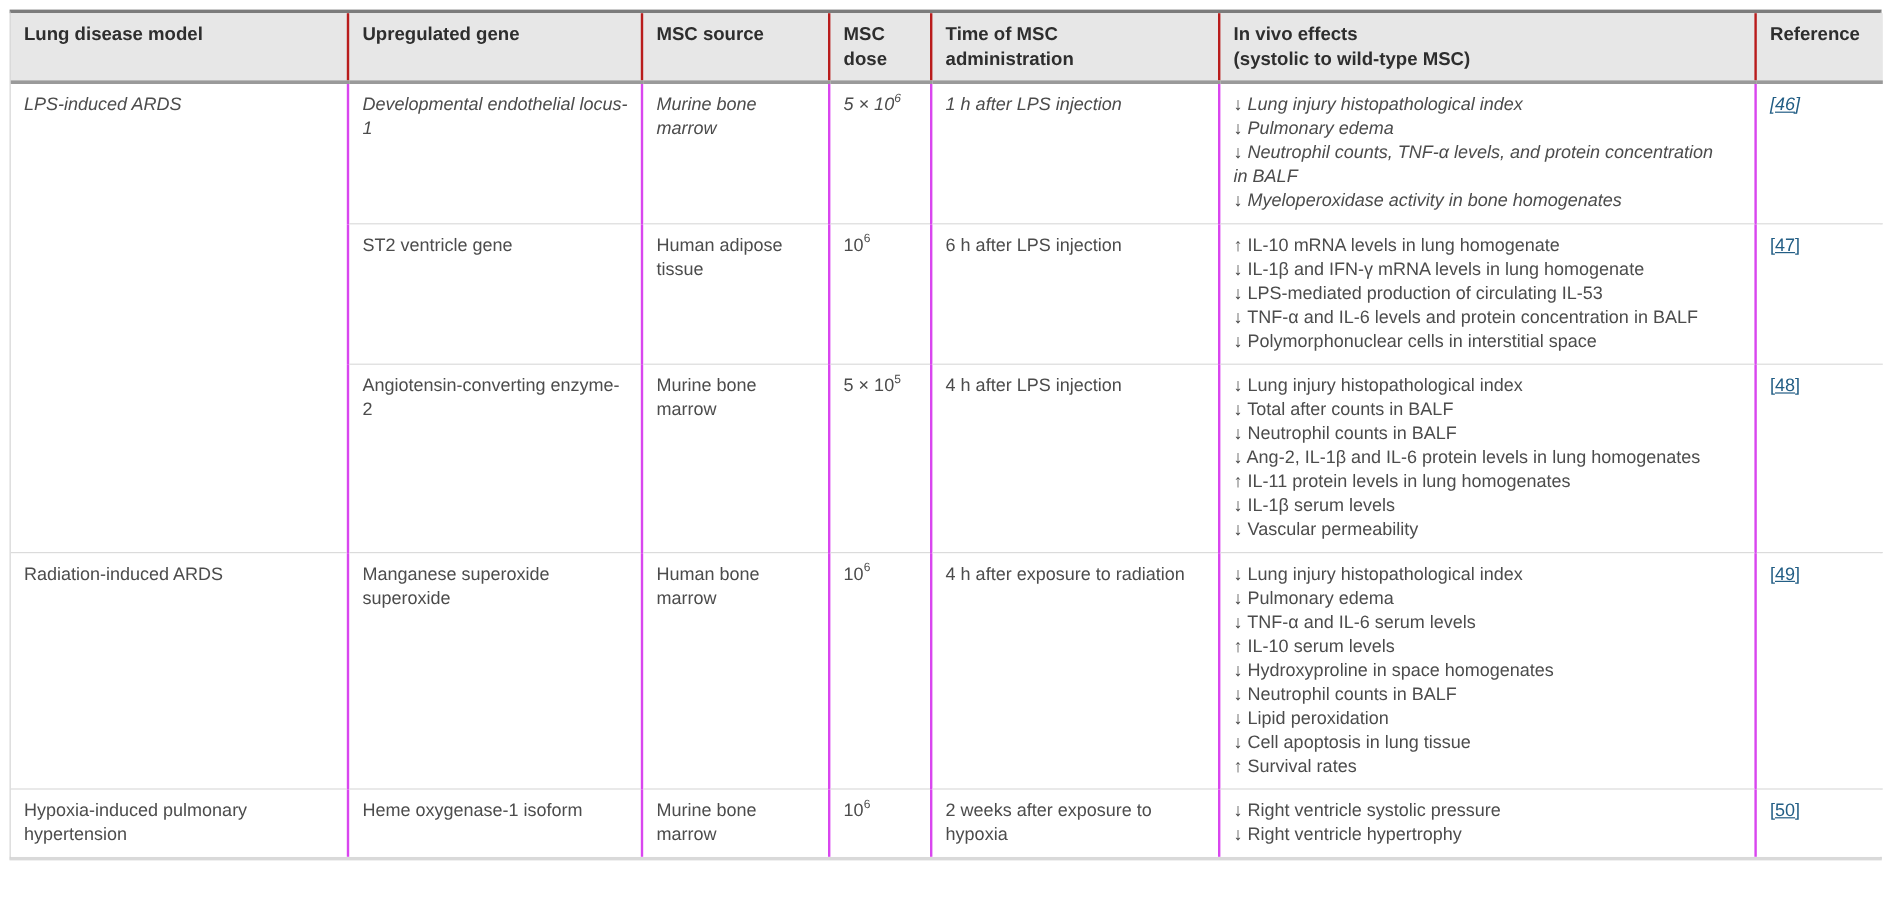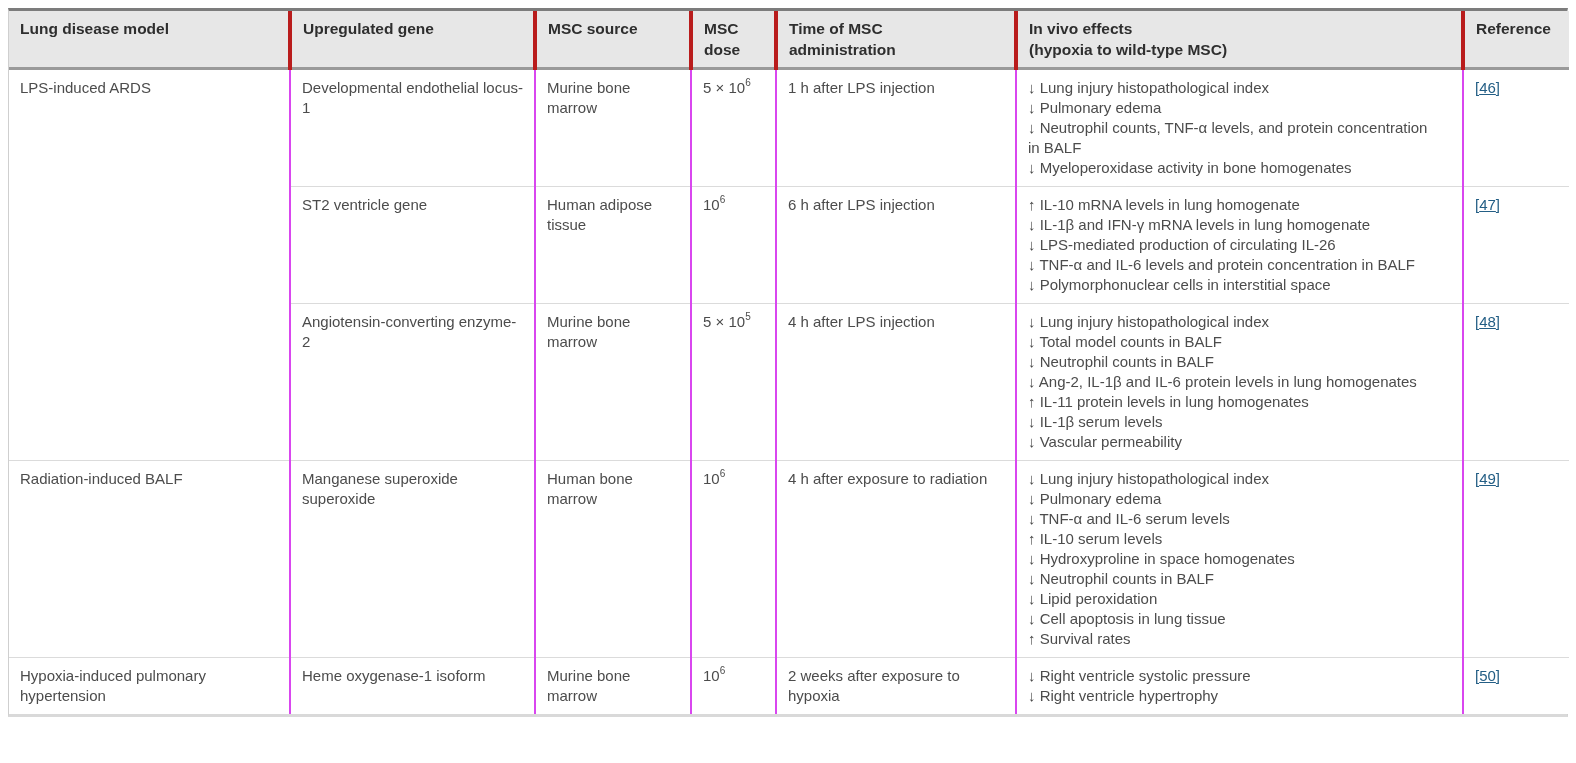--- a/index.html
+++ b/index.html
@@ -30,32 +30,32 @@
   thead th {
     background: #e7e7e7;
     color: #2e2e2e;
     font-weight: bold;
     font-size: 15.5px;
     line-height: 21px;
     text-align: left;
     vertical-align: top;
     padding: 7px 10px 7px 11px;
     border-bottom: 3px solid #9a9a9a;
-    border-left: 4px solid #b91c1c;
+    border-left: 2px solid #b91c1c;
     white-space: pre-line;
   }
   thead th:first-child { border-left: none; }
   tbody td {
     vertical-align: top;
     padding: 8px 10px 8px 11px;
     border-top: 1px solid #dbdbdb;
     border-left: 2px solid #d946ef;
     background: #ffffff;
   }
-  tbody tr:first-child > td { border-top: none; }
+  tbody tr:first-child > td { border-top: none; font-style: italic; }
   tbody td.model-cell { border-left: none; }
   .effects-cell div { max-width: 408px; }
   sup.dose-exp {
     font-size: 10px;
     line-height: 0;
     position: relative;
     top: -1px;
   }
   .ref-bracket { color: var(--link-color, #235e85); }
   a.ref-link {
@@ -81,21 +81,21 @@
       </colgroup>
       <thead>
         <tr>
           <th><span>Lung disease model</span></th>
           <th><span>Upregulated gene</span></th>
           <th><span>MSC source</span></th>
           <th><span>MSC dose</span></th>
           <th><span>Time of MSC
 administration</span></th>
           <th><span>In vivo effects</span>
-            <span style="display:block;">(hypoxia to wild-type MSC)</span></th>
+            <span style="display:block;">(systolic to wild-type MSC)</span></th>
           <th><span>Reference</span></th>
         </tr>
       </thead>
       <tbody>
           <tr>
             <td class="model-cell" rowspan="3">LPS-induced ARDS</td>
             <td>Developmental endothelial locus-1</td>
             <td>Murine bone marrow</td>
             <td><span>5 × 10</span><sup class="dose-exp">6</sup></td>
             <td>1 h after LPS injection</td>
@@ -108,44 +108,44 @@
             <td><span class="ref-bracket">[</span><a class="ref-link">46</a><span class="ref-bracket">]</span></td>
           </tr>
           <tr>
             <td>ST2 ventricle gene</td>
             <td>Human adipose tissue</td>
             <td><span>10</span><sup class="dose-exp">6</sup></td>
             <td>6 h after LPS injection</td>
             <td class="effects-cell">
               <div>↑ IL-10 mRNA levels in lung homogenate</div>
               <div>↓ IL-1β and IFN-γ mRNA levels in lung homogenate</div>
-              <div>↓ LPS-mediated production of circulating IL-26</div>
+              <div>↓ LPS-mediated production of circulating IL-53</div>
               <div>↓ TNF-α and IL-6 levels and protein concentration in BALF</div>
               <div>↓ Polymorphonuclear cells in interstitial space</div>
             </td>
             <td><span class="ref-bracket">[</span><a class="ref-link">47</a><span class="ref-bracket">]</span></td>
           </tr>
           <tr>
             <td>Angiotensin-converting enzyme-2</td>
             <td>Murine bone marrow</td>
             <td><span>5 × 10</span><sup class="dose-exp">5</sup></td>
             <td>4 h after LPS injection</td>
             <td class="effects-cell">
               <div>↓ Lung injury histopathological index</div>
-              <div>↓ Total model counts in BALF</div>
+              <div>↓ Total after counts in BALF</div>
               <div>↓ Neutrophil counts in BALF</div>
               <div>↓ Ang-2, IL-1β and IL-6 protein levels in lung homogenates</div>
               <div>↑ IL-11 protein levels in lung homogenates</div>
               <div>↓ IL-1β serum levels</div>
               <div>↓ Vascular permeability</div>
             </td>
             <td><span class="ref-bracket">[</span><a class="ref-link">48</a><span class="ref-bracket">]</span></td>
           </tr>
           <tr>
-            <td class="model-cell" rowspan="1">Radiation-induced BALF</td>
+            <td class="model-cell" rowspan="1">Radiation-induced ARDS</td>
             <td>Manganese superoxide superoxide</td>
             <td>Human bone marrow</td>
             <td><span>10</span><sup class="dose-exp">6</sup></td>
             <td>4 h after exposure to radiation</td>
             <td class="effects-cell">
               <div>↓ Lung injury histopathological index</div>
               <div>↓ Pulmonary edema</div>
               <div>↓ TNF-α and IL-6 serum levels</div>
               <div>↑ IL-10 serum levels</div>
               <div>↓ Hydroxyproline in space homogenates</div>

